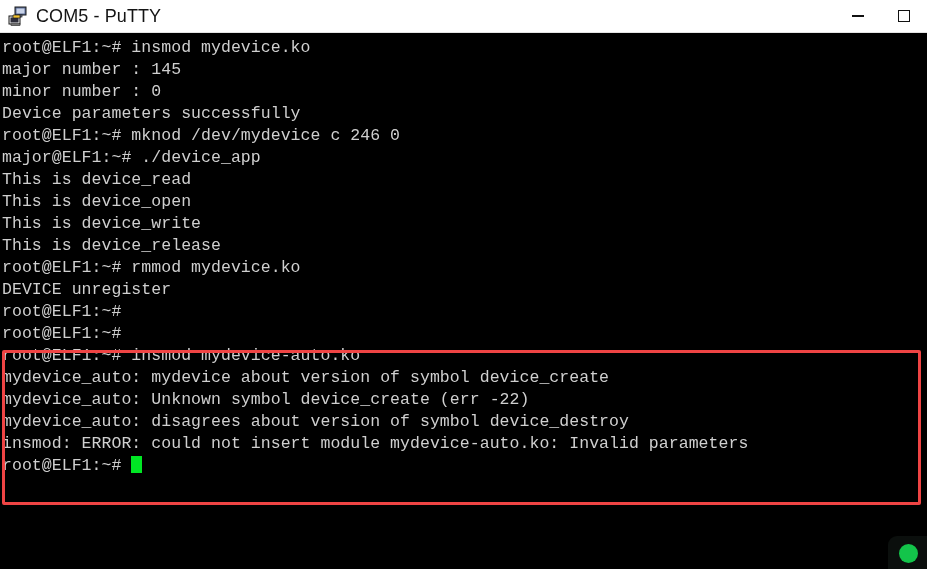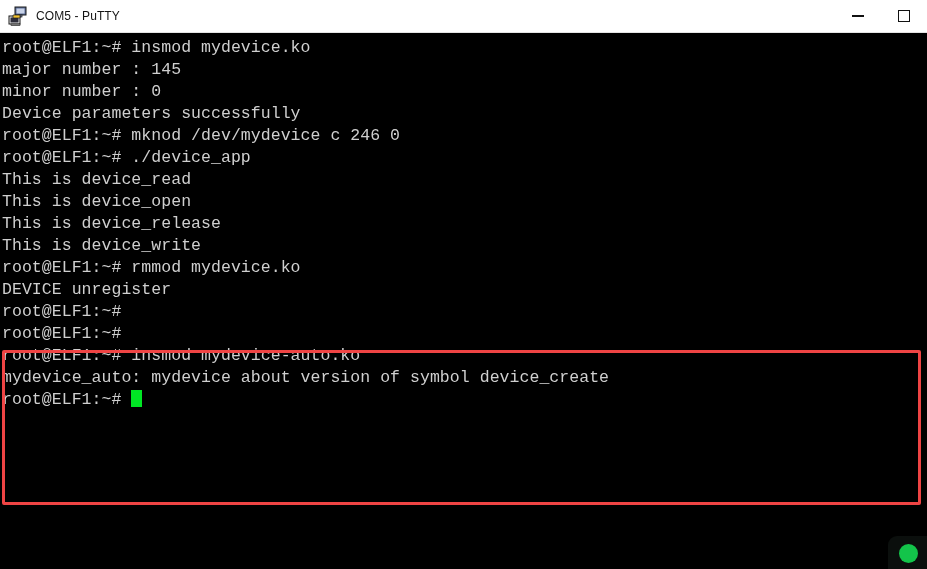--- a/index.html
+++ b/index.html
@@ -34,21 +34,21 @@
   .title-icon {
     width: 22px;
     height: 22px;
     margin-left: 7px;
     margin-right: 7px;
     flex: 0 0 auto;
     position: relative;
   }
   .title-text {
     font-family: "Liberation Sans", sans-serif;
-    font-size: 12px;
+    font-size: 18px;
     color: #141414;
     letter-spacing: 0.1px;
     white-space: nowrap;
   }
   .win-controls {
     margin-left: auto;
     display: flex;
     align-items: center;
     height: 33px;
   }
@@ -170,31 +170,34 @@
     </div>
   </div>
 
   <div class="terminal">
     <div class="term-lines">
       <div class="line">root@ELF1:~# insmod mydevice.ko</div>
       <div class="line">major number : 145</div>
       <div class="line">minor number : 0</div>
       <div class="line">Device parameters successfully</div>
       <div class="line">root@ELF1:~# mknod /dev/mydevice c 246 0</div>
-      <div class="line">root@ELF1:~# ./device_app</div>
+      <div class="line">major@ELF1:~# ./device_app</div>
       <div class="line">This is device_read</div>
       <div class="line">This is device_open</div>
+      <div class="line">This is device_write</div>
       <div class="line">This is device_release</div>
-      <div class="line">This is device_write</div>
       <div class="line">root@ELF1:~# rmmod mydevice.ko</div>
       <div class="line">DEVICE unregister</div>
       <div class="line">root@ELF1:~#</div>
       <div class="line">root@ELF1:~#</div>
       <div class="line">root@ELF1:~# insmod mydevice-auto.ko</div>
       <div class="line">mydevice_auto: mydevice about version of symbol device_create</div>
+      <div class="line">mydevice_auto: Unknown symbol device_create (err -22)</div>
+      <div class="line">mydevice_auto: disagrees about version of symbol device_destroy</div>
+      <div class="line">insmod: ERROR: could not insert module mydevice-auto.ko: Invalid parameters</div>
       <div class="line"><span>root@ELF1:~# </span><span class="cursor"></span></div>
     </div>
   </div>
 
   <div class="redbox"></div>
 
   <div class="status-dot-wrap">
     <div class="status-dot"></div>
   </div>
 

